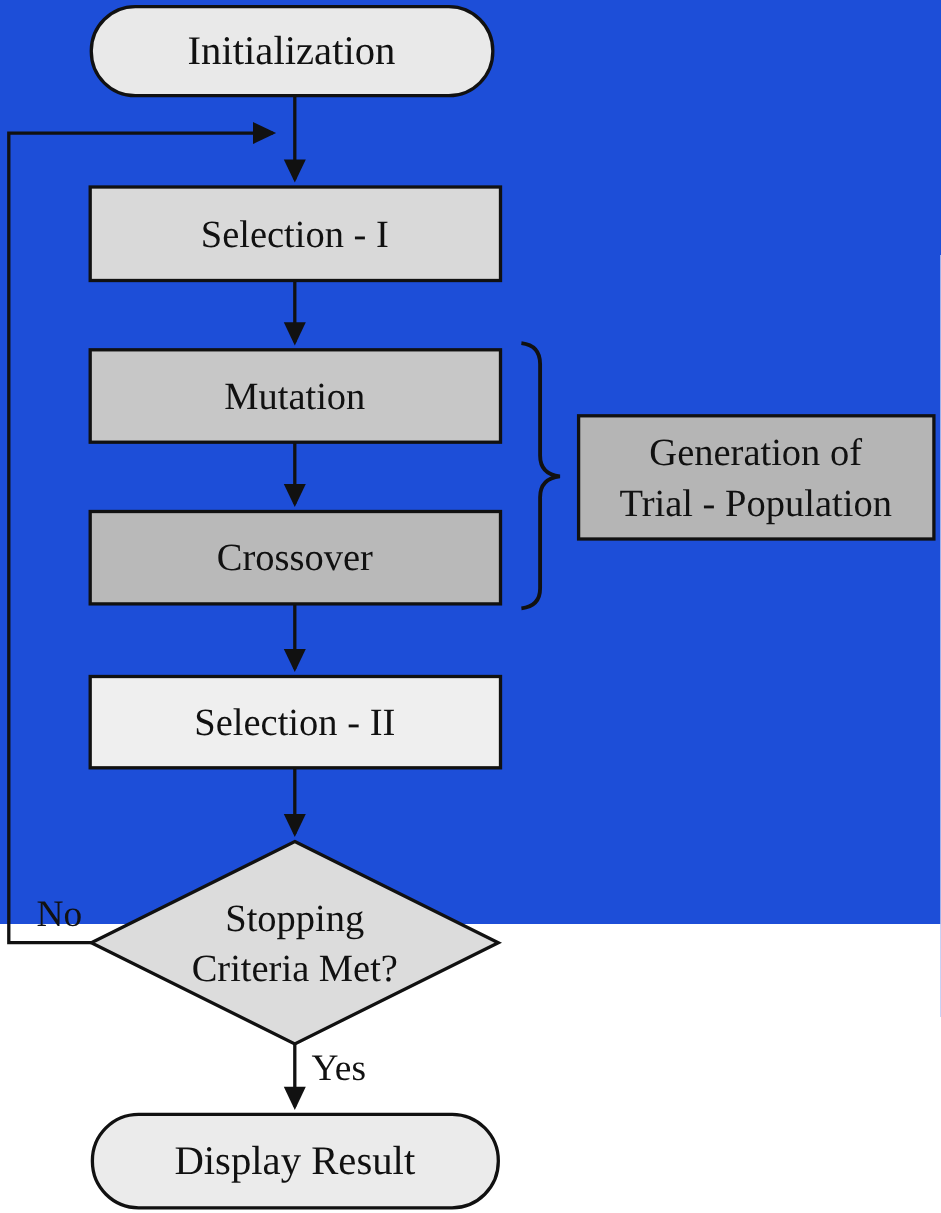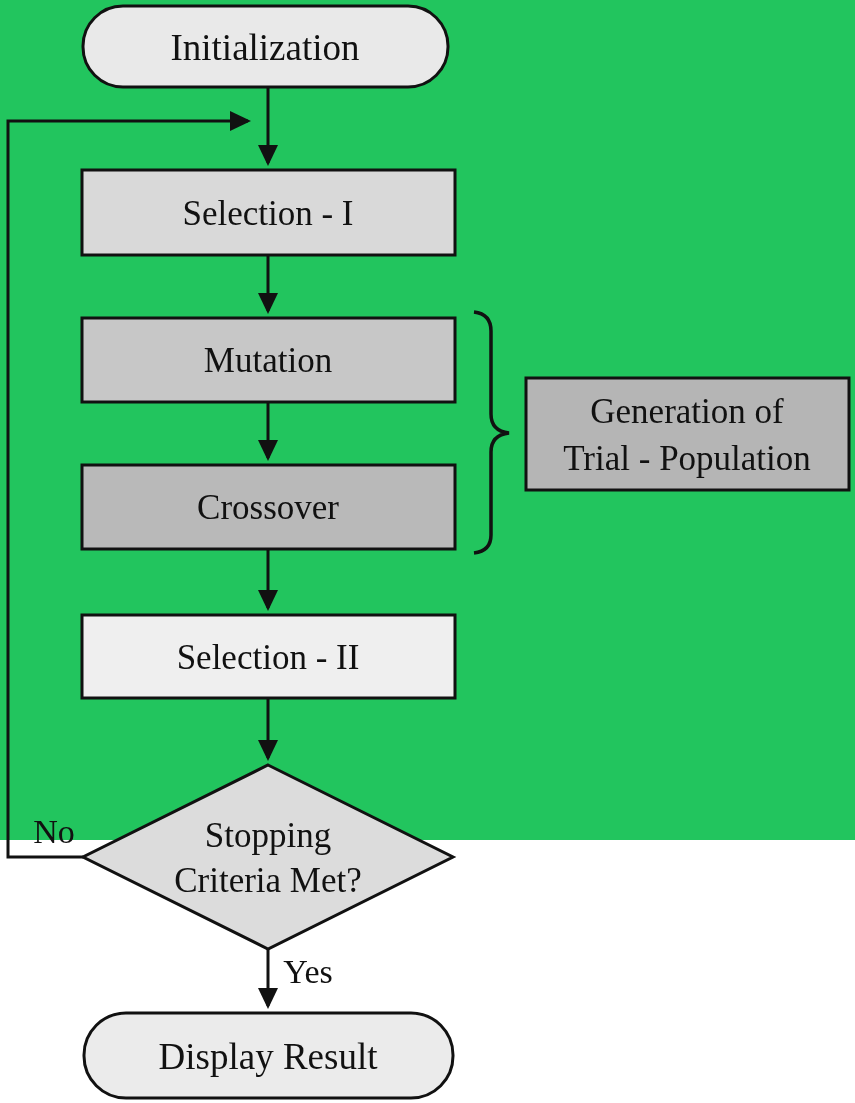--- a/index.html
+++ b/index.html
@@ -7,21 +7,21 @@
     padding: 0;
     background: #ffffff;
     width: 855px;
     height: 1103px;
     overflow: hidden;
   }
   .canvas {
     position: relative;
     width: 855px;
     height: 840px;
-    background: #22c55e;
+    background: #1d4ed8;
   }
   svg {
     display: block;
   }
   .node-label {
     font-family: "Liberation Serif", "DejaVu Serif", serif;
     font-size: 35px;
     fill: #111111;
   }
   .node-label.big {

